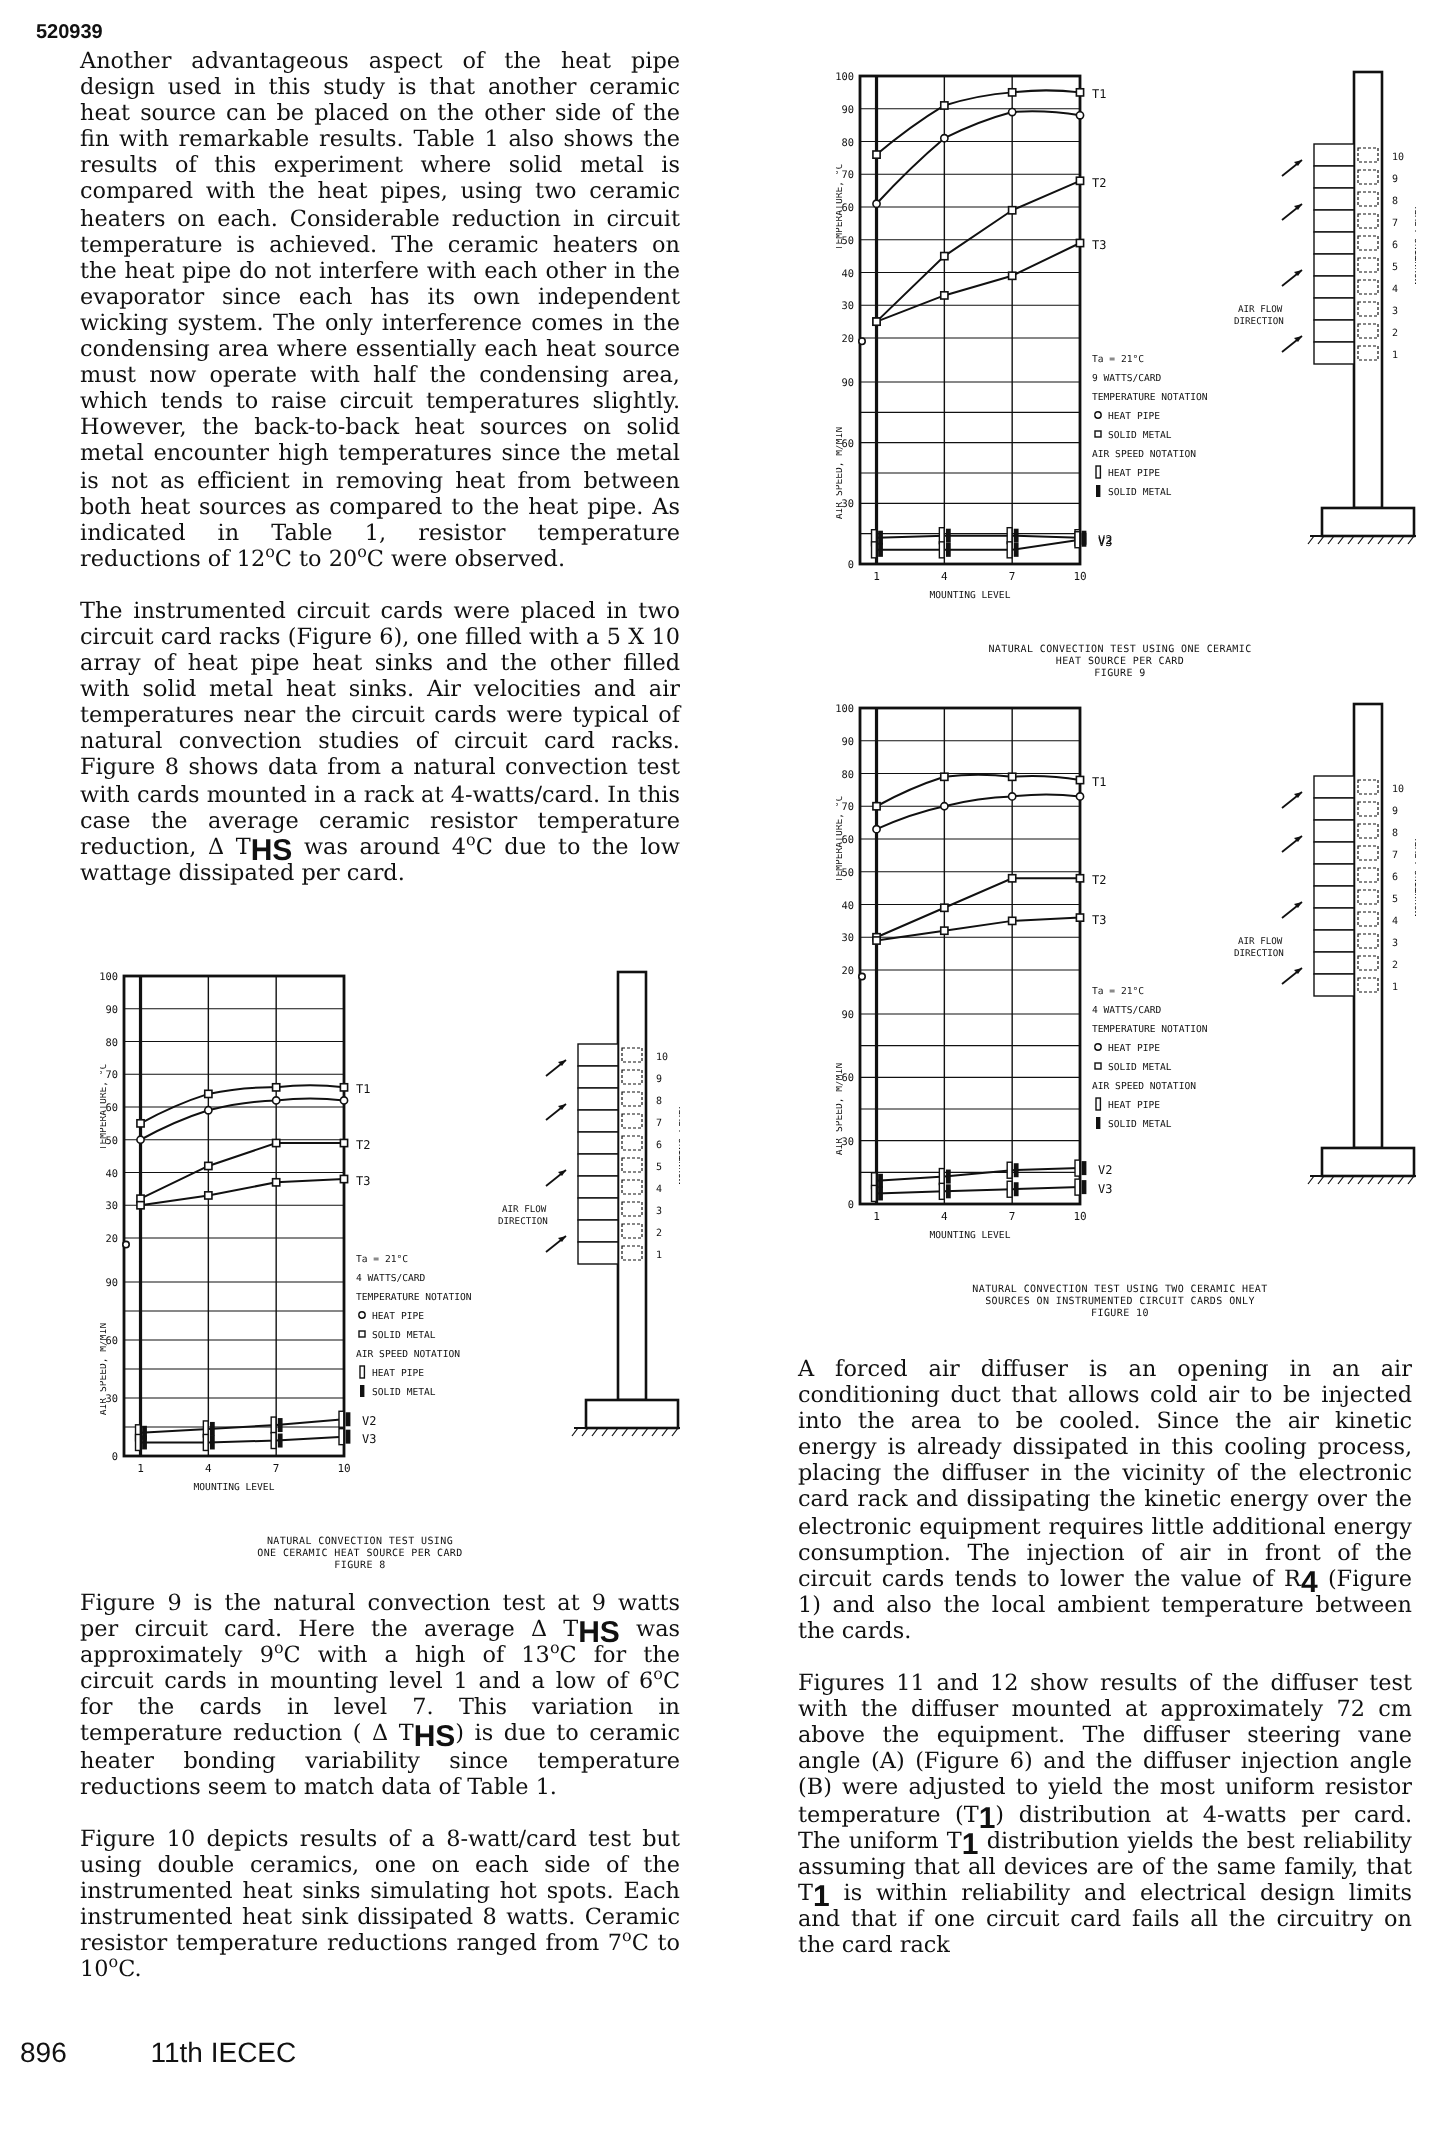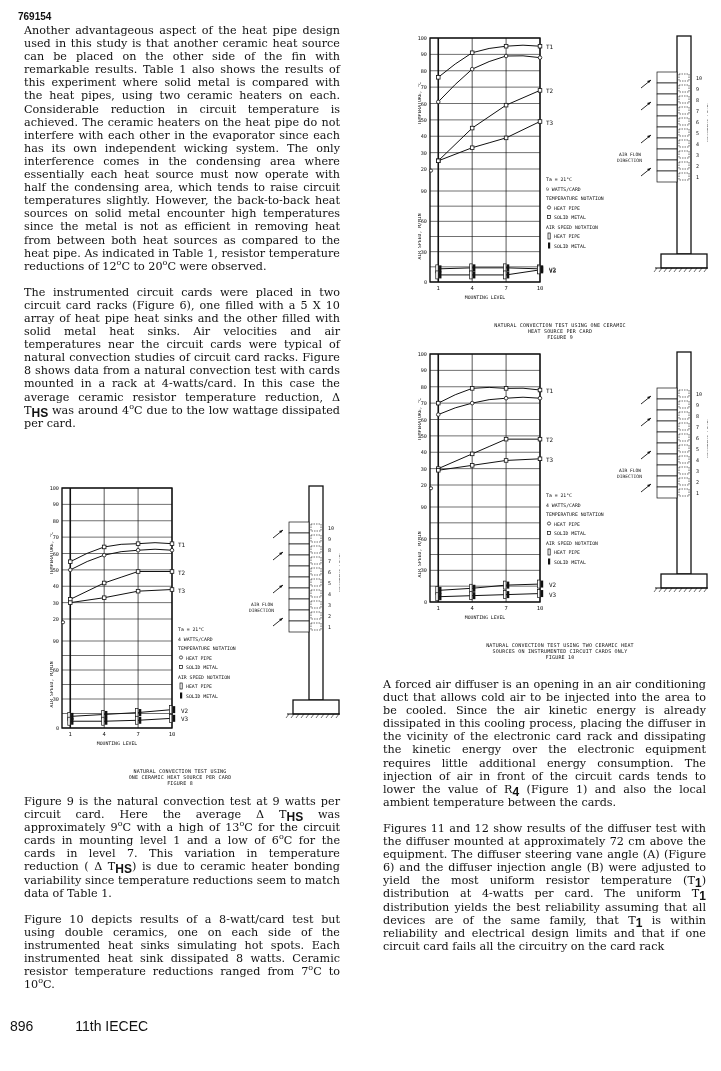--- a/index.html
+++ b/index.html
@@ -1,35 +1,35 @@
 <!DOCTYPE html>
 <html><head>
 <meta charset="utf-8">
 <style>
   html, body { margin:0; padding:0; background:#ffffff; }
   body { width:721px; height:1071px; position:relative; overflow:hidden; font-family:"DejaVu Serif", serif; color:#111; }
   .abs { position:absolute; }
   .doc-id { left:18px; top:11px; font-family:"Liberation Sans", sans-serif; font-weight:bold; font-size:10px; }
   .col { position:absolute; font-size:11.2px; line-height:13.1px; text-align:justify; }
-  .col p { margin:0 0 13px 0; }
+  .col p { margin:0 0 13px 16px; }
   .left { left:24px; width:316px; }
   .right { left:383px; width:323px; }
   .heading { text-decoration:underline; font-size:11.4px; margin:0 0 12px 0; }
   sup { font-size:8px; vertical-align:super; line-height:0; }
-  sub { font-size:12px; vertical-align:sub; line-height:0; font-family:"Liberation Sans", sans-serif; font-weight:bold; }
+  sub { font-size:15px; vertical-align:sub; line-height:0; font-family:"Liberation Sans", sans-serif; font-weight:bold; }
   .footer { left:10px; top:1018px; font-family:"Liberation Sans", sans-serif; font-size:14px; }
   .footer span { margin-right:38px; }
   .fig { position:absolute; }
   .fig svg text { font-family:"DejaVu Sans Mono", monospace; fill:#111; }
   .caption { position:absolute; text-align:center; font-family:"DejaVu Sans Mono", monospace; font-size:5px; line-height:6px; letter-spacing:0.2px; }
 </style>
 </head>
 <body>
 
-<div class="abs doc-id">769154</div>
+<div class="abs doc-id">520939</div>
 
 <div class="col left" style="top:24px;">
   <p><span>Another advantageous aspect of the heat pipe design used in this study is that another ceramic heat source can be placed on the other side of the fin with remarkable results. Table 1 also shows the results of this experiment where solid metal is compared with the heat pipes, using two ceramic heaters on each. Considerable reduction in circuit temperature is achieved. The ceramic heaters on the heat pipe do not interfere with each other in the evaporator since each has its own independent wicking system. The only interference comes in the condensing area where essentially each heat source must now operate with half the condensing area, which tends to raise circuit temperatures slightly. However, the back-to-back heat sources on solid metal encounter high temperatures since the metal is not as efficient in removing heat from between both heat sources as compared to the heat pipe. As indicated in Table 1, resistor temperature reductions of 12</span><sup>o</sup><span>C to 20</span><sup>o</sup><span>C were observed.</span></p>
   <p><span>The instrumented circuit cards were placed in two circuit card racks (Figure 6), one filled with a 5 X 10 array of heat pipe heat sinks and the other filled with solid metal heat sinks. Air velocities and air temperatures near the circuit cards were typical of natural convection studies of circuit card racks. Figure 8 shows data from a natural convection test with cards mounted in a rack at 4-watts/card. In this case the average ceramic resistor temperature reduction, Δ T</span><sub>HS</sub><span> was around 4</span><sup>o</sup><span>C due to the low wattage dissipated per card.</span></p>
 </div>
 
 <div class="col left" style="top:795px;">
   <p><span>Figure 9 is the natural convection test at 9 watts per circuit card. Here the average Δ T</span><sub>HS</sub><span> was approximately 9</span><sup>o</sup><span>C with a high of 13</span><sup>o</sup><span>C for the circuit cards in mounting level 1 and a low of 6</span><sup>o</sup><span>C for the cards in level 7. This variation in temperature reduction ( Δ T</span><sub>HS</sub><span>) is due to ceramic heater bonding variability since temperature reductions seem to match data of Table 1.</span></p>
   <p><span>Figure 10 depicts results of a 8-watt/card test but using double ceramics, one on each side of the instrumented heat sinks simulating hot spots. Each instrumented heat sink dissipated 8 watts. Ceramic resistor temperature reductions ranged from 7</span><sup>o</sup><span>C to 10</span><sup>o</sup><span>C.</span></p>
 </div>

